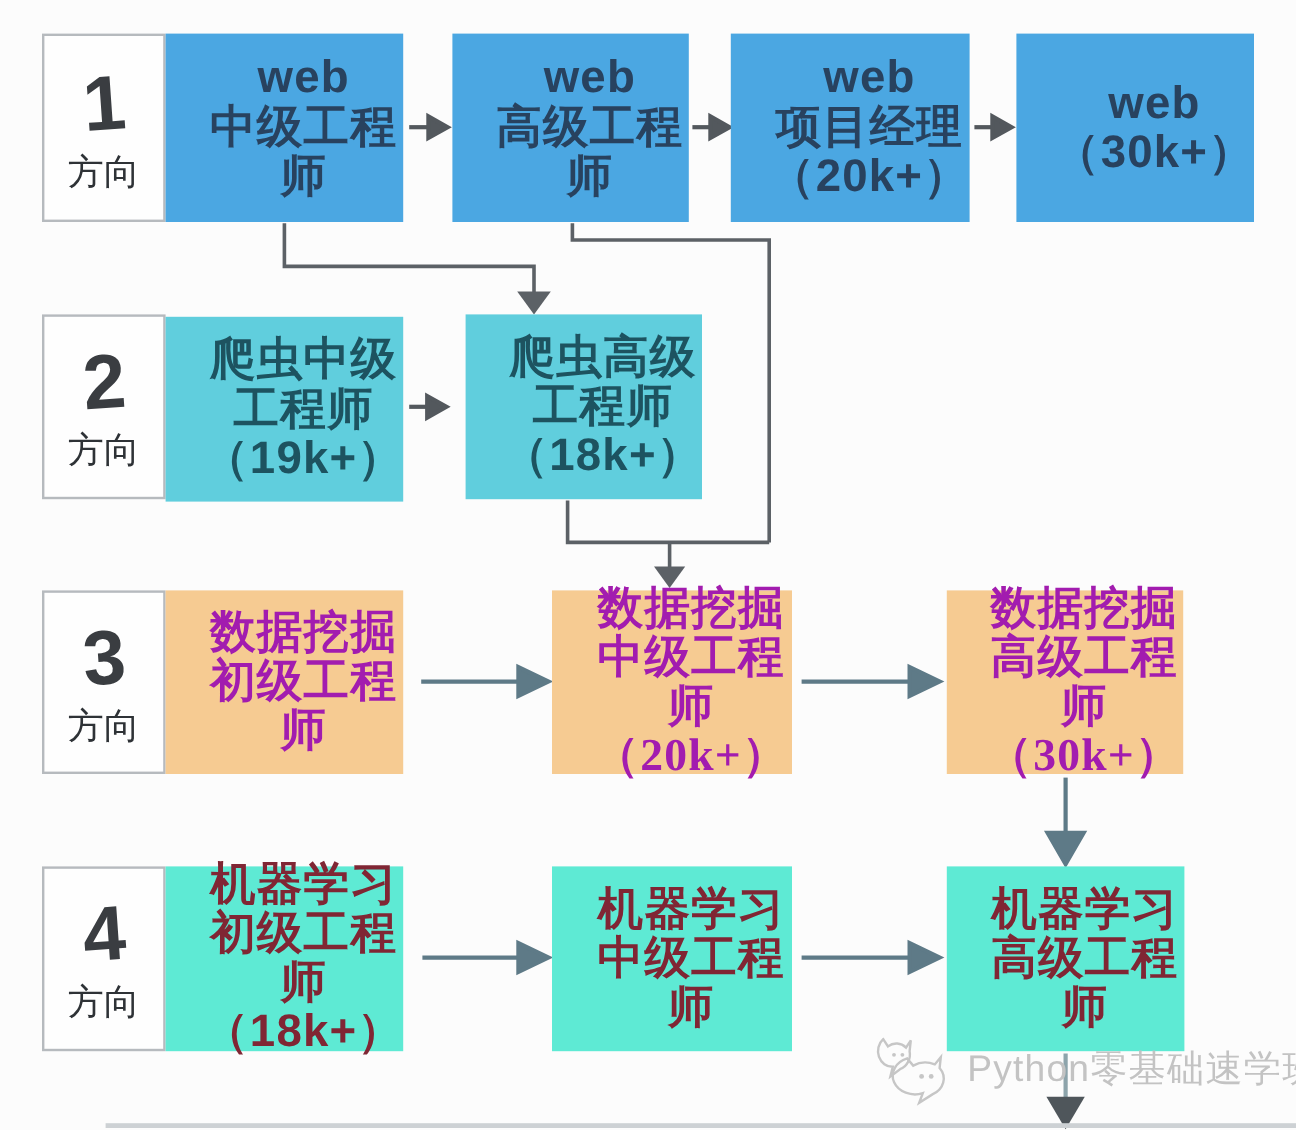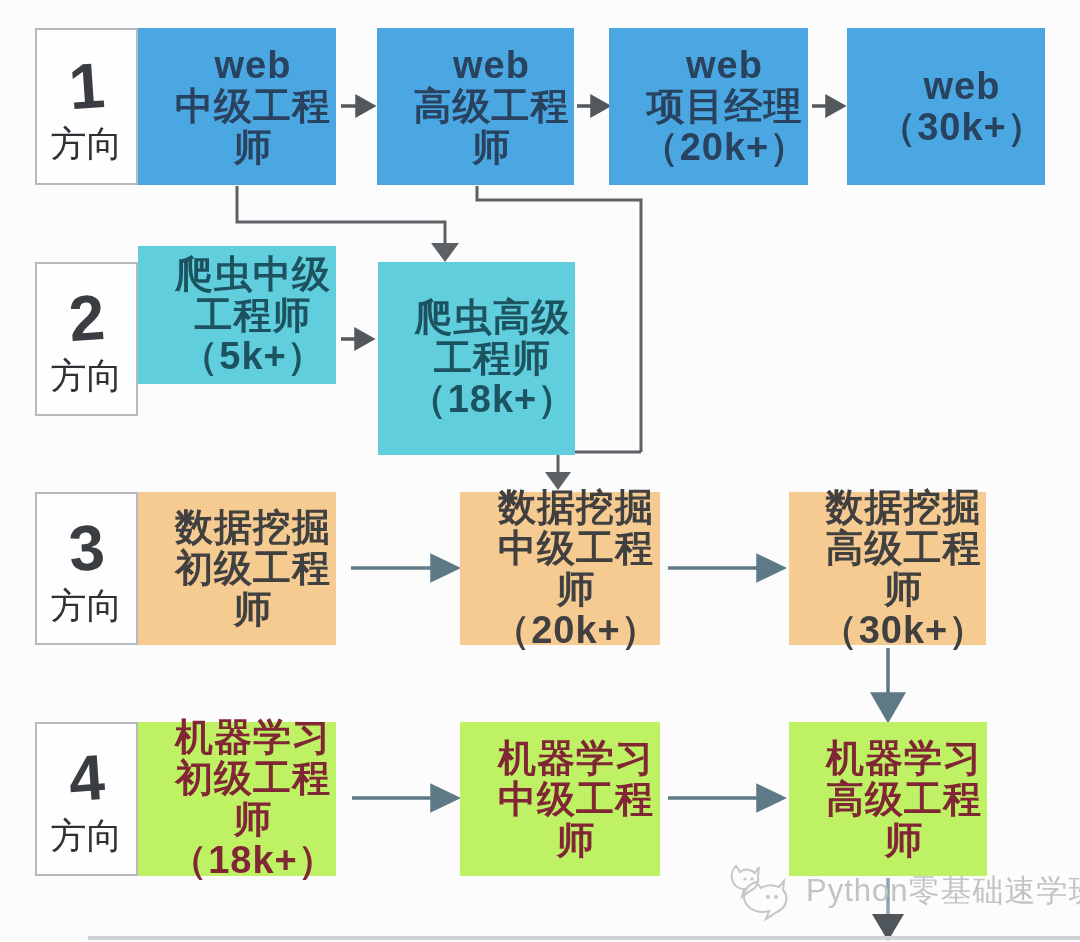--- a/index.html
+++ b/index.html
@@ -8,31 +8,31 @@
   .connectors{position:absolute;left:0;top:0;width:1080px;height:942px;pointer-events:none;}
 
   .label-box{
     position:absolute;background:#fefefe;border:2px solid #b6babe;box-sizing:border-box;
     display:flex;flex-direction:column;align-items:center;justify-content:center;
   }
   .label-box .num{
     font-size:64px;font-weight:bold;color:#3a3d41;line-height:64px;
     transform:rotate(-4deg);margin-bottom:10px;
   }
-  .label-box .dir{font-size:36px;color:#2e3236;line-height:32px;}
+  .label-box .dir{font-size:30px;color:#2e3236;line-height:32px;}
 
   .node{
     position:absolute;box-sizing:border-box;
     display:flex;flex-direction:column;align-items:center;justify-content:center;
     text-align:center;font-size:38px;font-weight:bold;line-height:41px;letter-spacing:1px;padding-left:32px;
   }
   .c1{background:#4ba7e2;color:#28425f;}
   .c2{background:#60cedd;color:#1d5360;}
-  .c3{background:#f6cb92;color:#404040;}
-  .c4{background:#bef264;color:#802634;}
+  .c3{background:#f6cb92;color:#a21caf;font-family:Liberation Serif, serif;}
+  .c4{background:#5eead4;color:#802634;}
 
   .watermark{
     position:absolute;left:728px;top:860px;display:flex;align-items:center;
     color:#c3c3c3;
   }
   .watermark .wm-text{font-size:31px;letter-spacing:1px;margin-left:6px;white-space:nowrap;}
   .bottom-line{position:absolute;left:88px;top:936px;width:992px;height:4px;background:#cdd1d4;}
 </style>
 </head>
 <body>
@@ -114,26 +114,26 @@
   </div>
   <div class="node c1" style="left:847px;top:28px;width:198px;height:157px">
     <div>web</div>
     <div>（30k+）</div>
   </div>
 
   <div class="label-box" style="left:35px;top:262px;width:103px;height:154px">
     <div class="num">2</div>
     <div class="dir">方向</div>
   </div>
-  <div class="node c2" style="left:138px;top:246px;width:198px;height:138px">
+  <div class="node c2" style="left:138px;top:264px;width:198px;height:154px">
     <div>爬虫中级</div>
     <div>工程师</div>
-    <div>（5k+）</div>
+    <div>（19k+）</div>
   </div>
-  <div class="node c2" style="left:378px;top:262px;width:197px;height:193px">
+  <div class="node c2" style="left:388px;top:262px;width:197px;height:154px">
     <div>爬虫高级</div>
     <div>工程师</div>
     <div>（18k+）</div>
   </div>
 
   <div class="label-box" style="left:35px;top:492px;width:103px;height:153px">
     <div class="num">3</div>
     <div class="dir">方向</div>
   </div>
   <div class="node c3" style="left:138px;top:492px;width:198px;height:153px">

